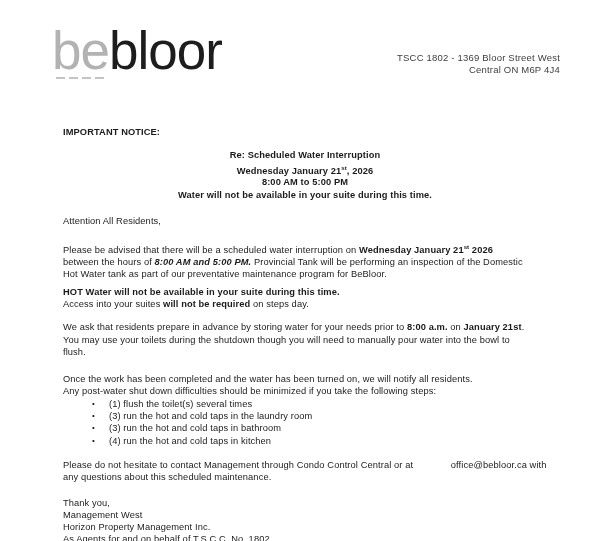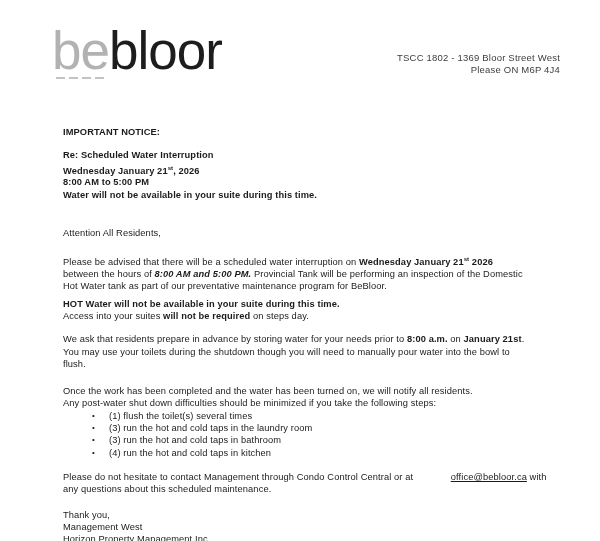--- a/index.html
+++ b/index.html
@@ -20,25 +20,25 @@
 
   
   .doc{position:absolute;left:63px;top:126px;width:484px;
         font-size:9.3px;line-height:12.3px;letter-spacing:.1px;}
   .blk{margin:0 0 12.5px 0;}
   .line{white-space:pre;}
   .bold{font-weight:bold;}
   .b{font-weight:bold;}
   .i{font-style:italic;}
   .sup{font-size:6.2px;vertical-align:3.5px;letter-spacing:0;}
-  .link{color:inherit;text-decoration:underline;cursor:pointer;padding-left:35px;}
+  .link{color:inherit;cursor:pointer;padding-left:35px;}
 
   
   [data-name="important-notice-heading"]{margin-bottom:11px;}
-  [data-name="subject-block"]{margin-bottom:26px;}
+  [data-name="subject-block"]{margin-bottom:14px;text-align:center;}
   [data-name="salutation"]{margin-bottom:14px;}
   [data-name="paragraph-advisory"]{margin-bottom:5px;}
   [data-name="hot-water-block"]{margin-bottom:11px;}
   [data-name="paragraph-prepare"]{margin-bottom:15px;}
   [data-name="paragraph-completion"]{margin-bottom:0;}
   [data-name="steps-list"]{margin-bottom:12px;}
   [data-name="paragraph-contact"]{margin-bottom:13px;}
   [data-name="signature-block"]{margin-bottom:0;}
 
   
@@ -50,21 +50,21 @@
 
 <div class="page" data-name="water-interruption-notice-page">
 
   <div class="logo" data-name="bebloor-logo">
     <span class="be" data-name="logo-text-be">be</span><span class="bloor" data-name="logo-text-bloor">bloor</span>
   </div>
   <div class="logo-tagline" data-name="logo-tagline-dashes"></div>
 
   <div class="address" data-name="building-address">
     <div data-name="address-line-1">TSCC 1802 - 1369 Bloor Street West</div>
-    <div data-name="address-line-2">Please ON M6P 4J4</div>
+    <div data-name="address-line-2">Central ON M6P 4J4</div>
   </div>
 
   <div class="doc" data-name="document-body">
       <div class="blk bold" data-name="important-notice-heading">
         <div class="line" data-name="text-line"><span data-name="text-segment">IMPORTANT NOTICE:</span></div>
       </div>
       <div class="blk bold" data-name="subject-block">
         <div class="line" data-name="text-line"><span data-name="text-segment">Re: Scheduled Water Interruption</span></div>
         <div class="line" data-name="text-line"><span data-name="text-segment">Wednesday January 21</span><span class="sup" data-name="text-segment">st</span><span data-name="text-segment">, 2026</span></div>
         <div class="line" data-name="text-line"><span data-name="text-segment">8:00 AM to 5:00 PM</span></div>

